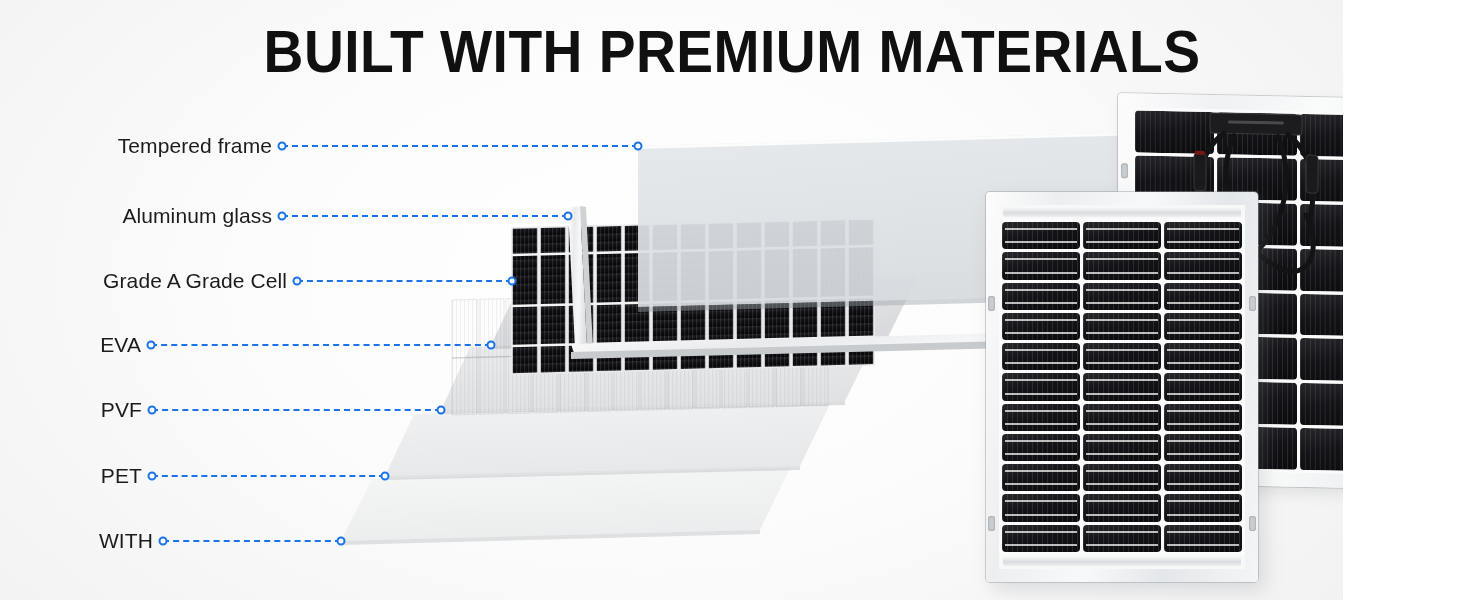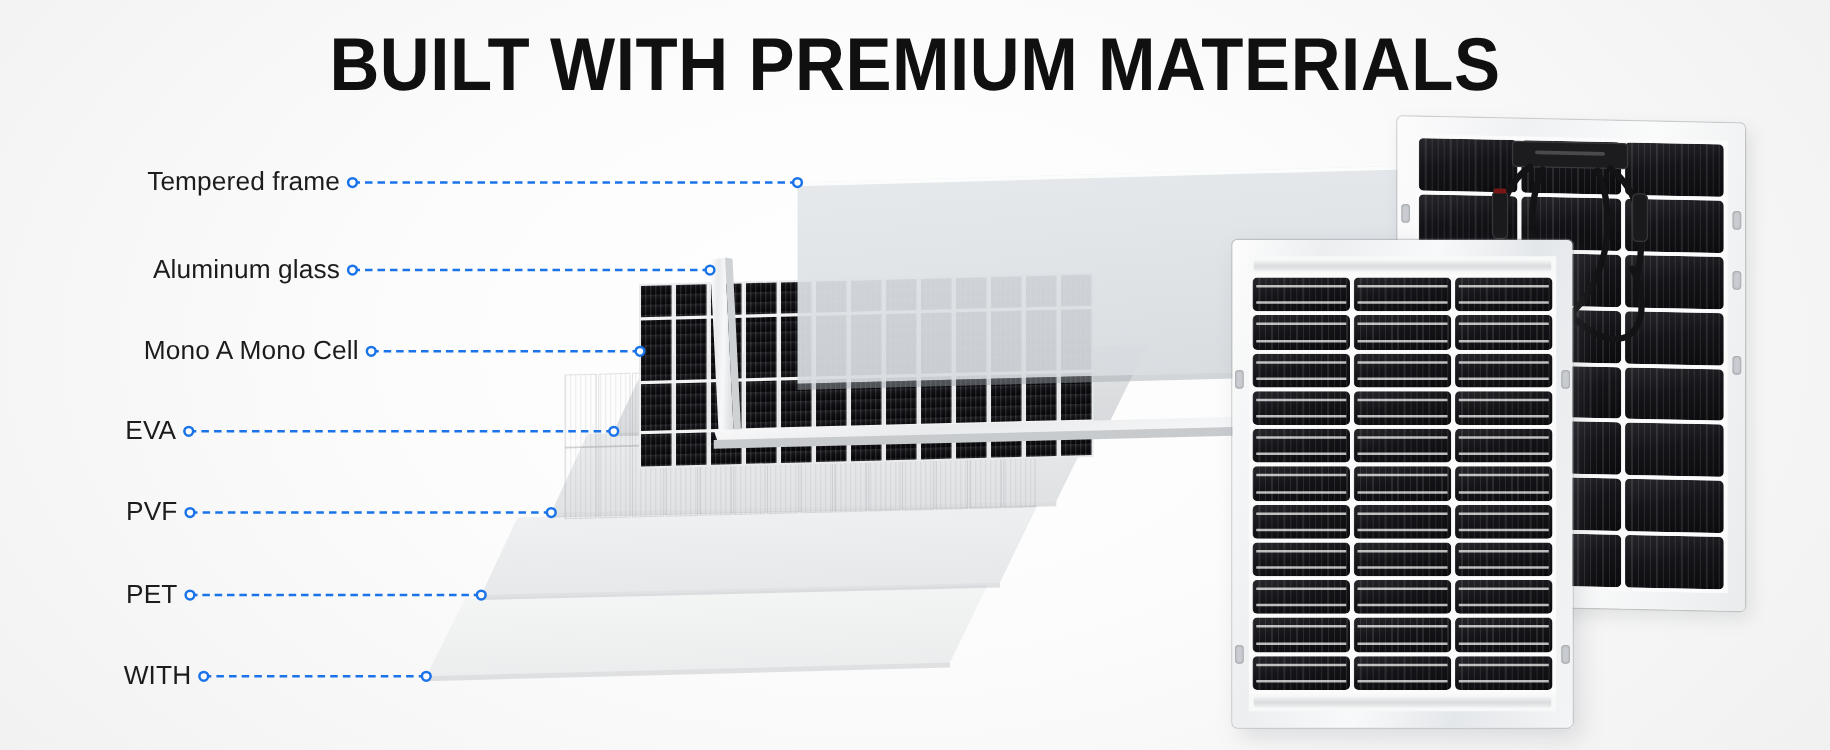--- a/index.html
+++ b/index.html
@@ -3,21 +3,21 @@
 <meta charset="utf-8">
 <title>Built With Premium Materials</title>
 <style>
   html, body {
     margin: 0;
     padding: 0;
     background: #ffffff;
   }
   #stage {
     position: relative;
-    width: 1464px;
+    width: 1343px;
     height: 600px;
     overflow: hidden;
     font-family: "Liberation Sans", sans-serif;
     background:
       radial-gradient(ellipse 900px 560px at 48% 46%, #ffffff 0%, #fcfcfc 42%, #f7f7f7 70%, #f1f1f1 100%),
       linear-gradient(135deg, #ececec 0%, #fafafa 28%, #ffffff 52%, #f6f6f6 80%, #ebebeb 100%);
   }
 
   
   #title {
@@ -282,21 +282,21 @@
     </div>
 
     <div class="callout" style="left:282px; top:216px; width:286px;">
       <span class="callout-label">Aluminum glass</span>
       <span class="leader" style="width:286px;"></span>
       <span class="dot start"></span>
       <span class="dot end"></span>
     </div>
 
     <div class="callout" style="left:297px; top:281px; width:215px;">
-      <span class="callout-label">Mono A Mono Cell</span>
+      <span class="callout-label">Grade A Grade Cell</span>
       <span class="leader" style="width:215px;"></span>
       <span class="dot start"></span>
       <span class="dot end"></span>
     </div>
 
     <div class="callout" style="left:151px; top:345px; width:340px;">
       <span class="callout-label">EVA</span>
       <span class="leader" style="width:340px;"></span>
       <span class="dot start"></span>
       <span class="dot end"></span>

